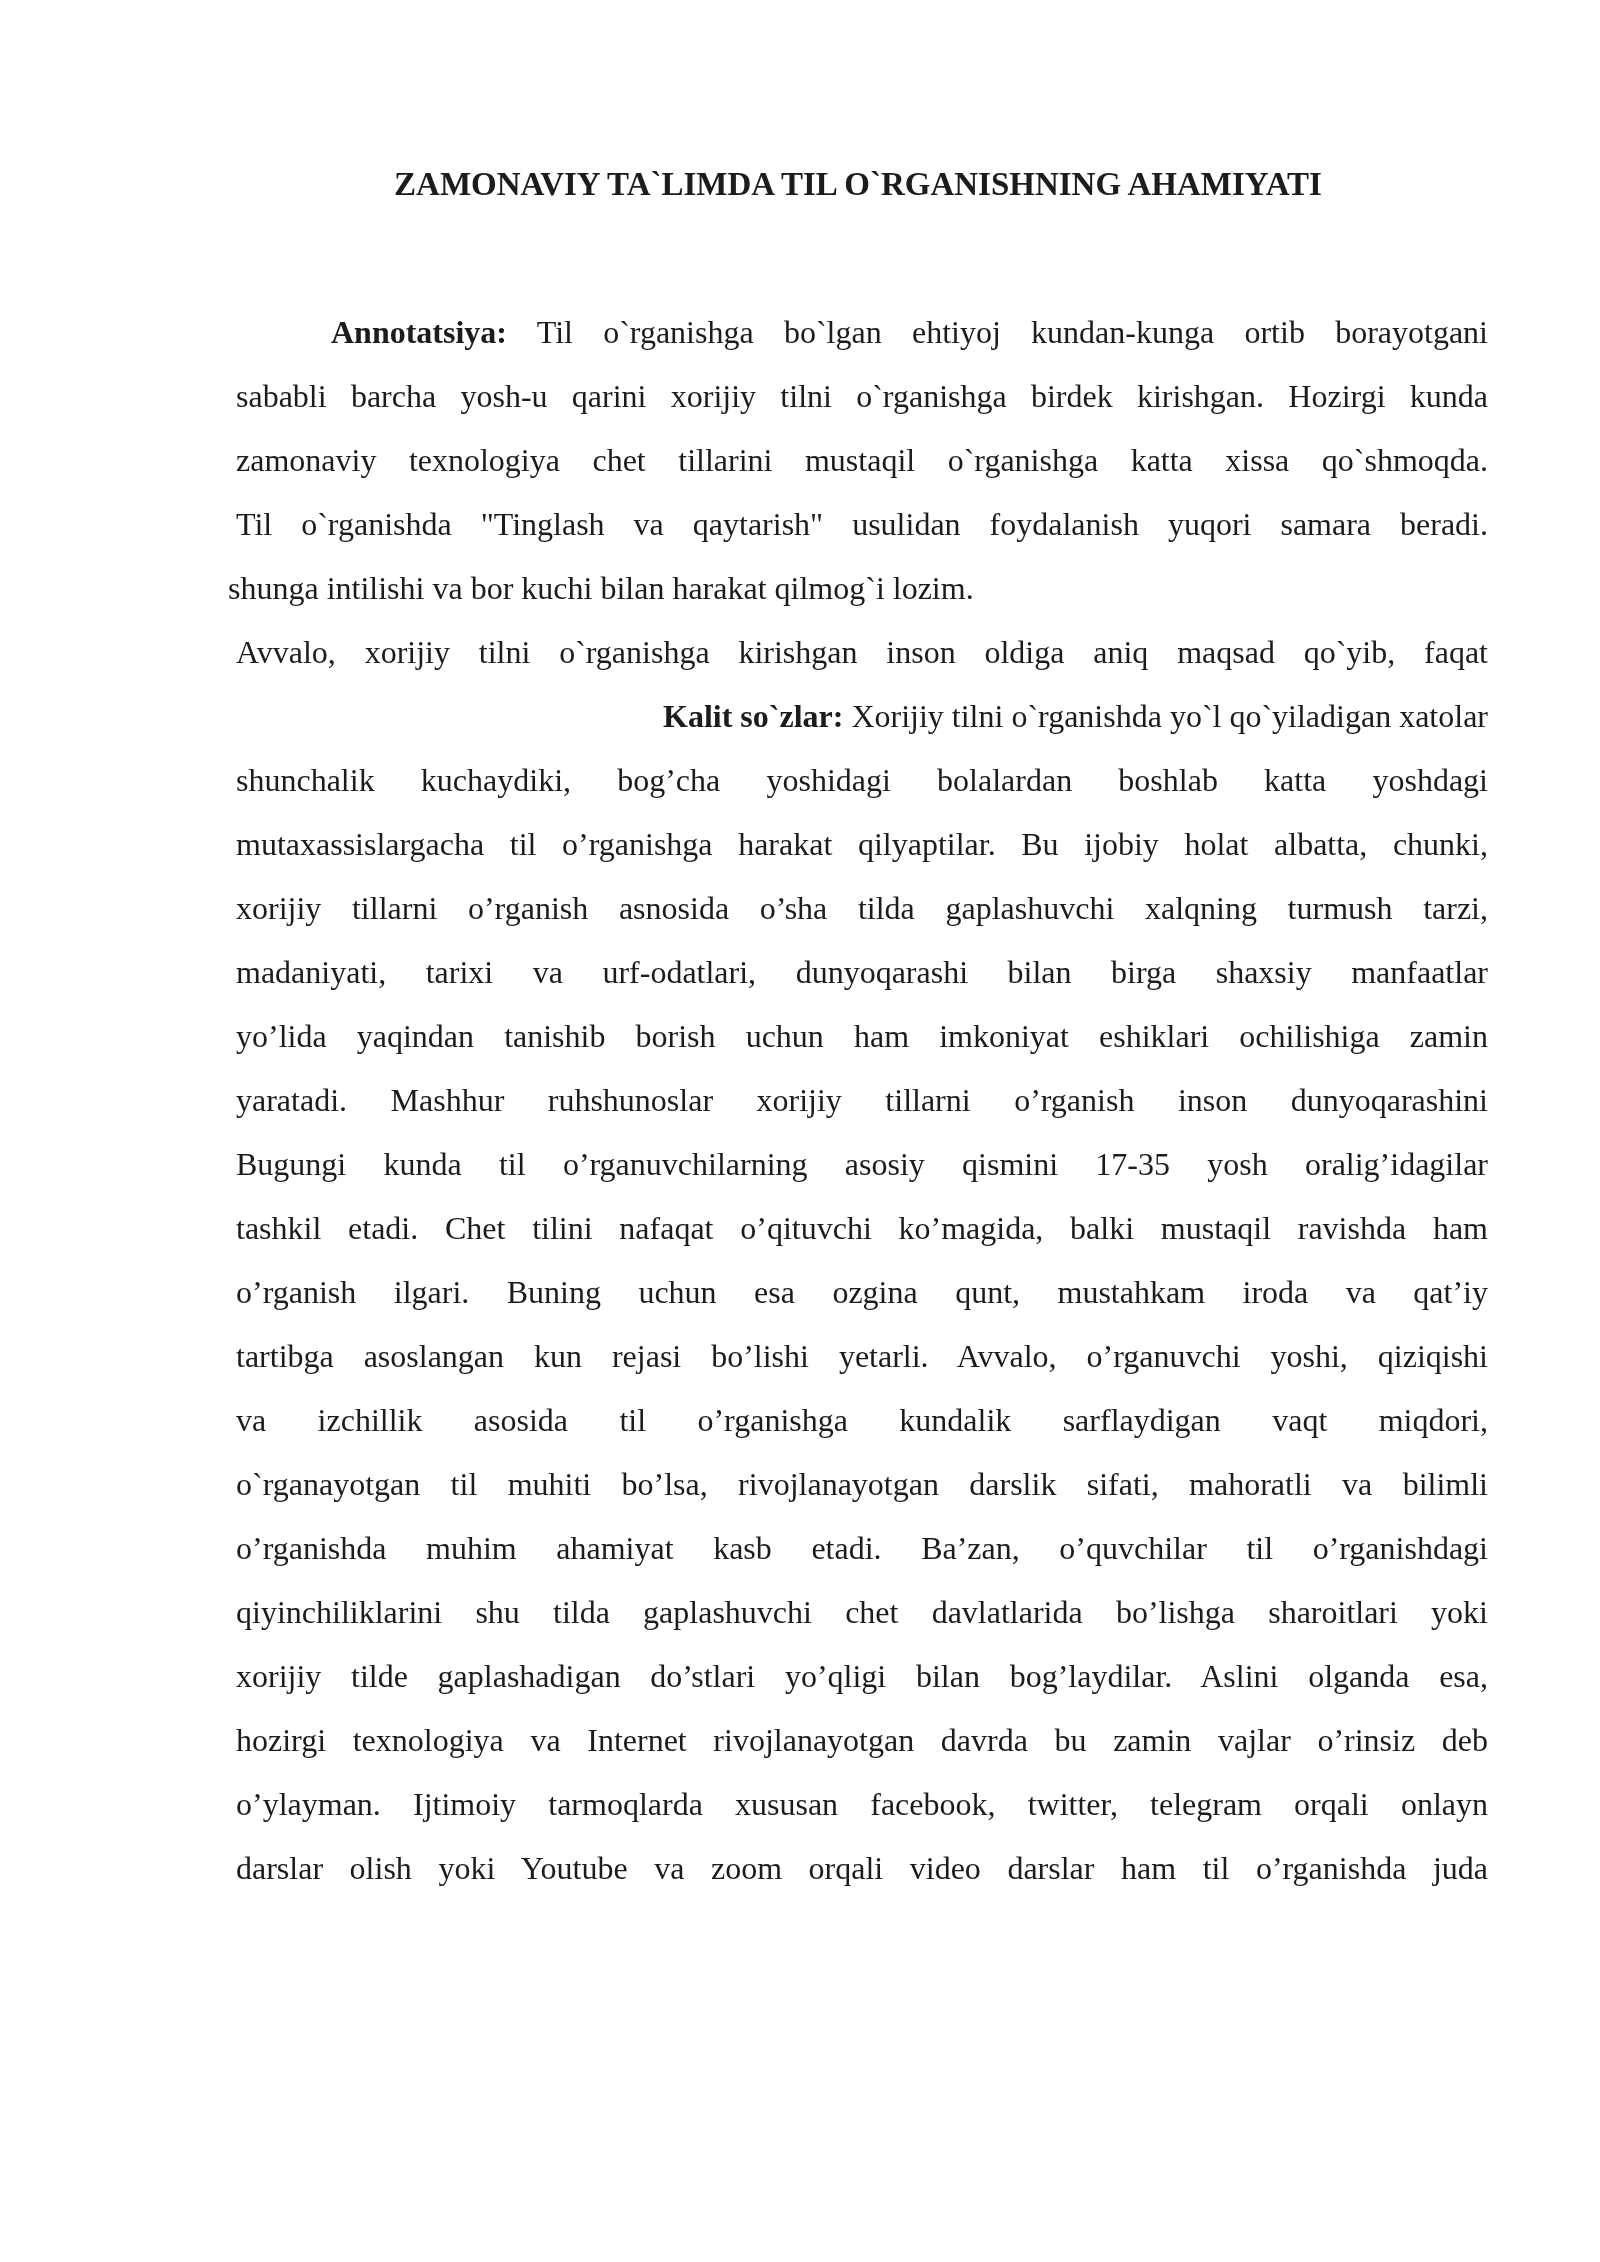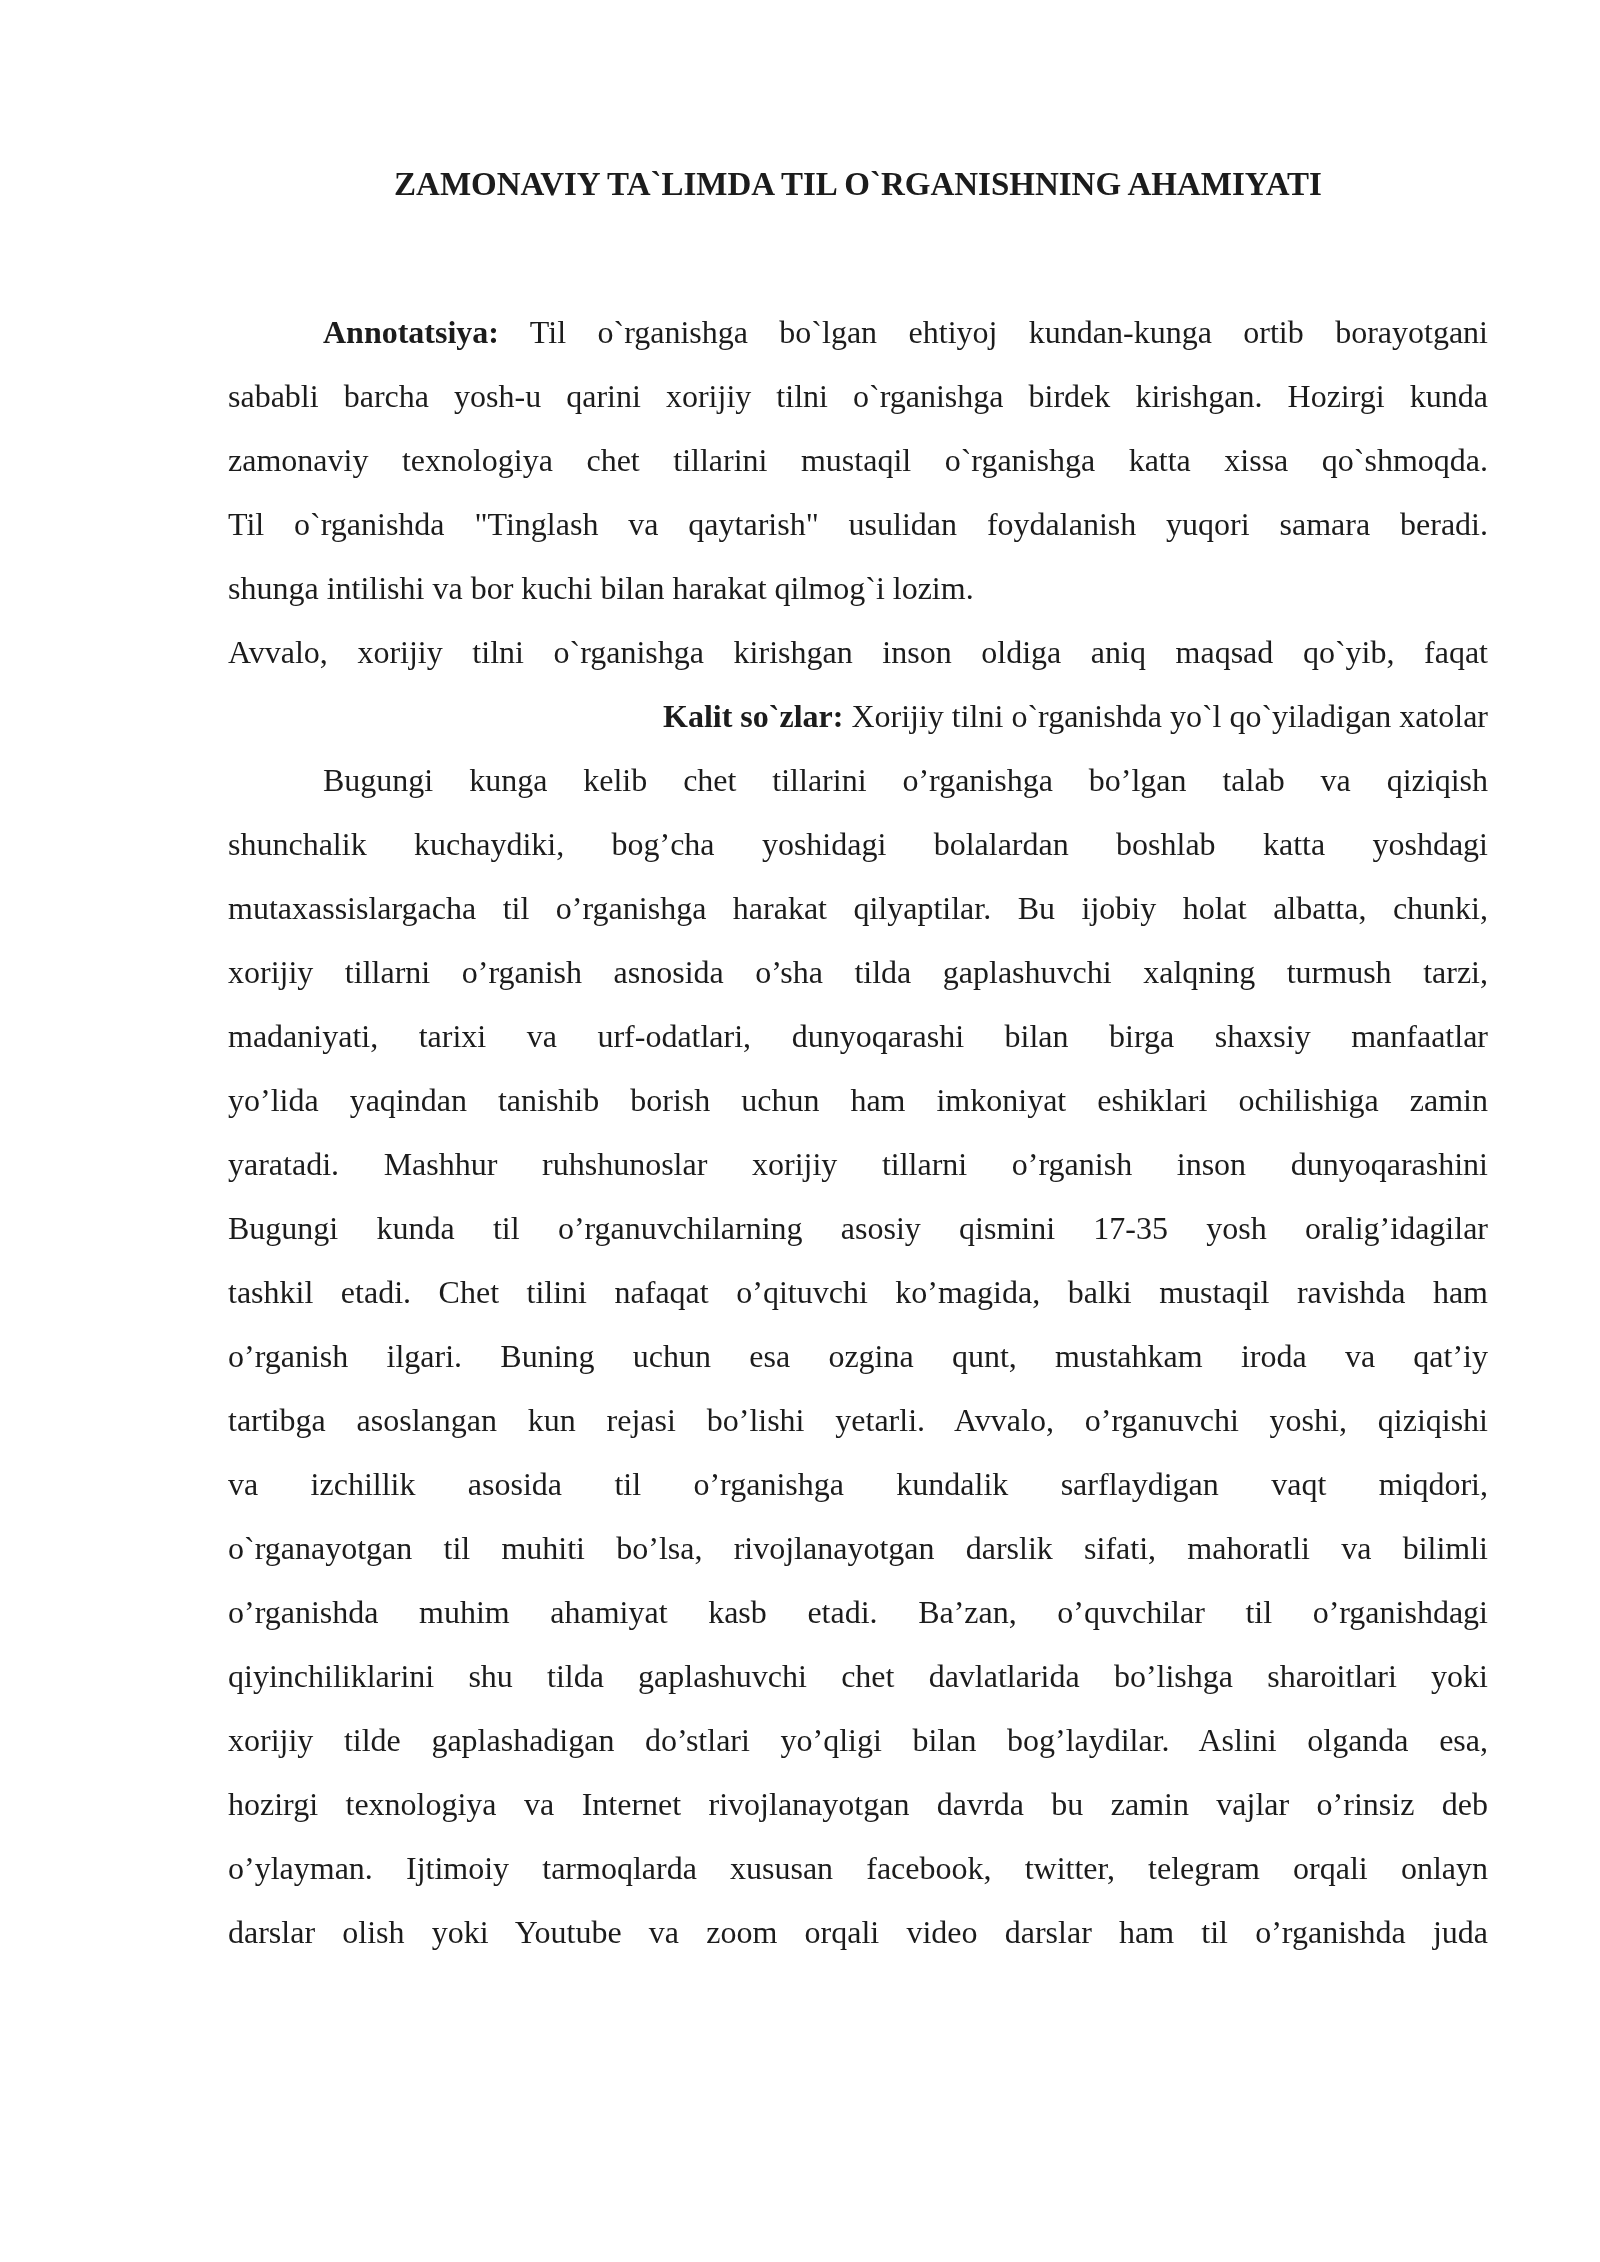--- a/index.html
+++ b/index.html
@@ -31,20 +31,21 @@
   .line {
     font-size: 32px;
     line-height: 64px;
     max-height: 64px;
     overflow: hidden;
     text-align: left;
   }
   .line.justify {
     text-align: justify;
     text-align-last: justify;
+    margin-left: 8px;
   }
   .line.indent {
     text-indent: 95px;
     text-align: right;
   }
   .line b {
     font-weight: bold;
   }
 </style>
 </head>
@@ -58,21 +59,20 @@
         <div class="line justify">sababli barcha yosh-u qarini xorijiy tilni o`rganishga birdek kirishgan. Hozirgi kunda</div>
         <div class="line justify">zamonaviy texnologiya chet tillarini mustaqil o`rganishga katta xissa qo`shmoqda.</div>
         <div class="line justify">Til o`rganishda "Tinglash va qaytarish" usulidan foydalanish yuqori samara beradi.</div>
         <div class="line">shunga intilishi va bor kuchi bilan harakat qilmog`i lozim.</div>
         <div class="line justify">Avvalo, xorijiy tilni o`rganishga kirishgan inson oldiga aniq maqsad qo`yib, faqat</div>
       </div>
       <div class="para">
         <div class="line indent"><b>Kalit so`zlar:</b> Xorijiy tilni o`rganishda yo`l qo`yiladigan xatolar</div>
       </div>
       <div class="para">
-        <div class="line justify indent">Bugungi kunga kelib chet tillarini o’rganishga bo’lgan talab va qiziqish</div>
         <div class="line justify">shunchalik kuchaydiki, bog’cha yoshidagi bolalardan boshlab katta yoshdagi</div>
         <div class="line justify">mutaxassislargacha til o’rganishga harakat qilyaptilar. Bu ijobiy holat albatta, chunki,</div>
         <div class="line justify">xorijiy tillarni o’rganish asnosida o’sha tilda gaplashuvchi xalqning turmush tarzi,</div>
         <div class="line justify">madaniyati, tarixi va urf-odatlari, dunyoqarashi bilan birga shaxsiy manfaatlar</div>
         <div class="line justify">yo’lida yaqindan tanishib borish uchun ham imkoniyat eshiklari ochilishiga zamin</div>
         <div class="line justify">yaratadi. Mashhur ruhshunoslar xorijiy tillarni o’rganish inson dunyoqarashini</div>
         <div class="line justify">Bugungi kunda til o’rganuvchilarning asosiy qismini 17-35 yosh oralig’idagilar</div>
         <div class="line justify">tashkil etadi. Chet tilini nafaqat o’qituvchi ko’magida, balki mustaqil ravishda ham</div>
         <div class="line justify">o’rganish ilgari. Buning uchun esa ozgina qunt, mustahkam iroda va qat’iy</div>
         <div class="line justify">tartibga asoslangan kun rejasi bo’lishi yetarli. Avvalo, o’rganuvchi yoshi, qiziqishi</div>

